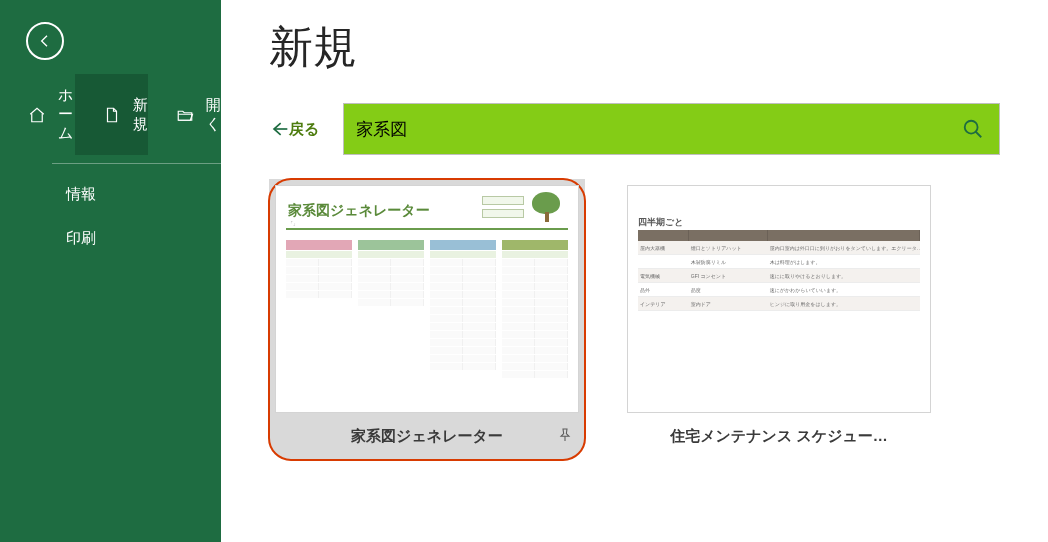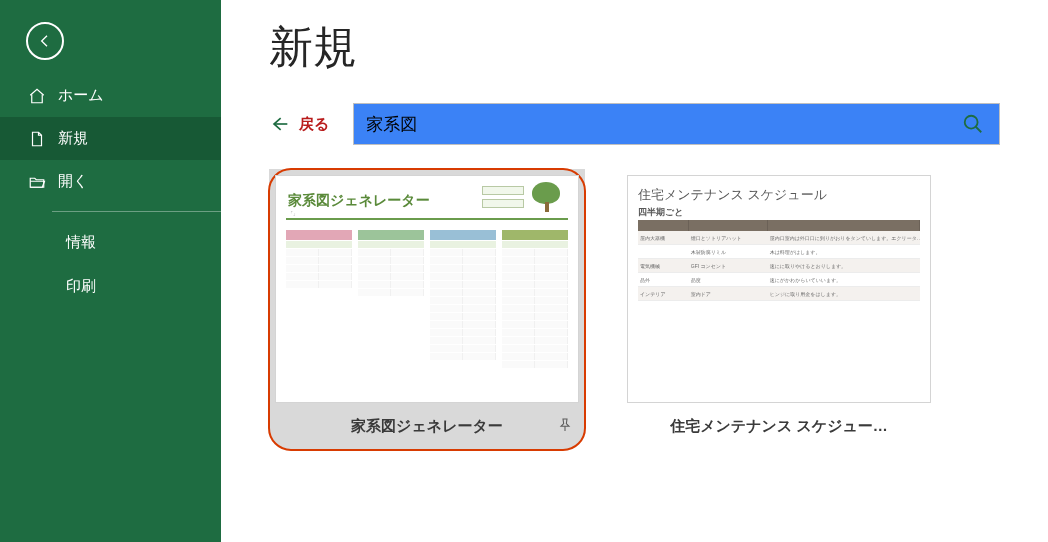--- a/index.html
+++ b/index.html
@@ -1,32 +1,32 @@
 <!DOCTYPE html>
 <html><head>
   <meta charset="utf-8">
   <style>
     * { margin:0; padding:0; box-sizing:border-box; font-family:"Segoe UI","Yu Gothic UI","Meiryo",sans-serif; }
     body { width:1048px; height:542px; background:#fff; display:flex; overflow:hidden; }
     .sidebar { width:221px; height:100%; background:#1e6c41; color:#fff; display:flex; flex-direction:column; }
     .back-circle { width:38px; height:38px; border:2px solid #fff; border-radius:50%; margin:22px 0 14px 26px; display:flex; align-items:center; justify-content:center; cursor:pointer; }
     .back-circle svg { width:16px; height:16px; }
-    .menu { display:flex; flex-direction:column; }
+    .menu { display:flex; }
     .menu-item { display:flex; align-items:center; gap:12px; padding:12px 0 12px 28px; font-size:15px; cursor:pointer; }
     .menu-item.active { background:#175935; }
     .menu-item .icon { width:18px; height:18px; display:flex; align-items:center; justify-content:center; flex-shrink:0; }
     .divider { border:none; border-top:1px solid rgba(255,255,255,0.35); margin:8px 0 8px 52px; }
     .submenu { display:flex; flex-direction:column; }
     .sub-item { padding:12px 26px 12px 66px; font-size:15px; cursor:pointer; line-height:1.35; }
     .content { flex:1; padding:18px 48px 0 48px; display:flex; flex-direction:column; overflow:hidden; }
     h1.title { font-size:44px; font-weight:400; color:#262626; margin-bottom:26px; }
     .search-row { display:flex; align-items:center; gap:24px; margin-bottom:24px; }
-    .back-link { display:flex; align-items:center; gap:10px; color:#b91c1c; font-size:15px; font-weight:600; cursor:pointer; }
+    .back-link { display:flex; align-items:center; color:#4d7c0f; font-size:15px; font-weight:600; cursor:pointer; }
     .back-link svg { width:20px; height:20px; }
-    .search-box { flex:1; height:42px; display:flex; align-items:center; border:1px solid #bfbfbf; background:#3b82f6; padding:0 12px; }
+    .search-box { flex:1; height:52px; display:flex; align-items:center; border:1px solid #bfbfbf; background:#84cc16; padding:0 12px; }
     .search-box input { flex:1; border:none; outline:none; font-size:17px; background:transparent; }
     .search-btn { width:28px; height:28px; display:flex; align-items:center; justify-content:center; cursor:pointer; }
     .search-btn svg { width:22px; height:22px; }
     .cards { display:flex; gap:36px; }
     .card { width:316px; background:#fff; display:flex; flex-direction:column; }
     .card.selected { outline:2px solid #d83b01; outline-offset:-1px; background:#d9d9d9;border-radius:22px; }
     .thumb { width:100%; height:234px; background:#fff; border:6px solid #fff; border-bottom:none; overflow:hidden; }
     .card.selected .thumb { border-color:#d9d9d9; }
     .thumb-inner { width:100%; height:100%; border:1px solid #d4d4d4; background:#fff; position:relative; overflow:hidden; font-size:6px; color:#555; }
     .card-footer { display:flex; align-items:center; justify-content:center; padding:14px 8px; position:relative; }
@@ -334,21 +334,20 @@
               <path d="M9 3 H15 L14 10 L18 14 H6 L10 10 Z"></path>
               <path d="M12 14 V21"></path>
             </svg>
           </div>
         </div>
       </div>
 
       <div class="card">
         <div class="thumb">
           <div class="thumb-inner">
-            <div class="t2-title">住宅メンテナンス スケジュール</div>
             <div class="t2-sub">四半期ごと</div>
             <div class="t2-table">
               <div class="t2-head">
                 <span></span>
                 <span></span>
                 <span></span>
               </div>
               <div class="t2-row">
                 <span>屋内大器機</span>
                 <span>煙口とソトリアハット</span>

